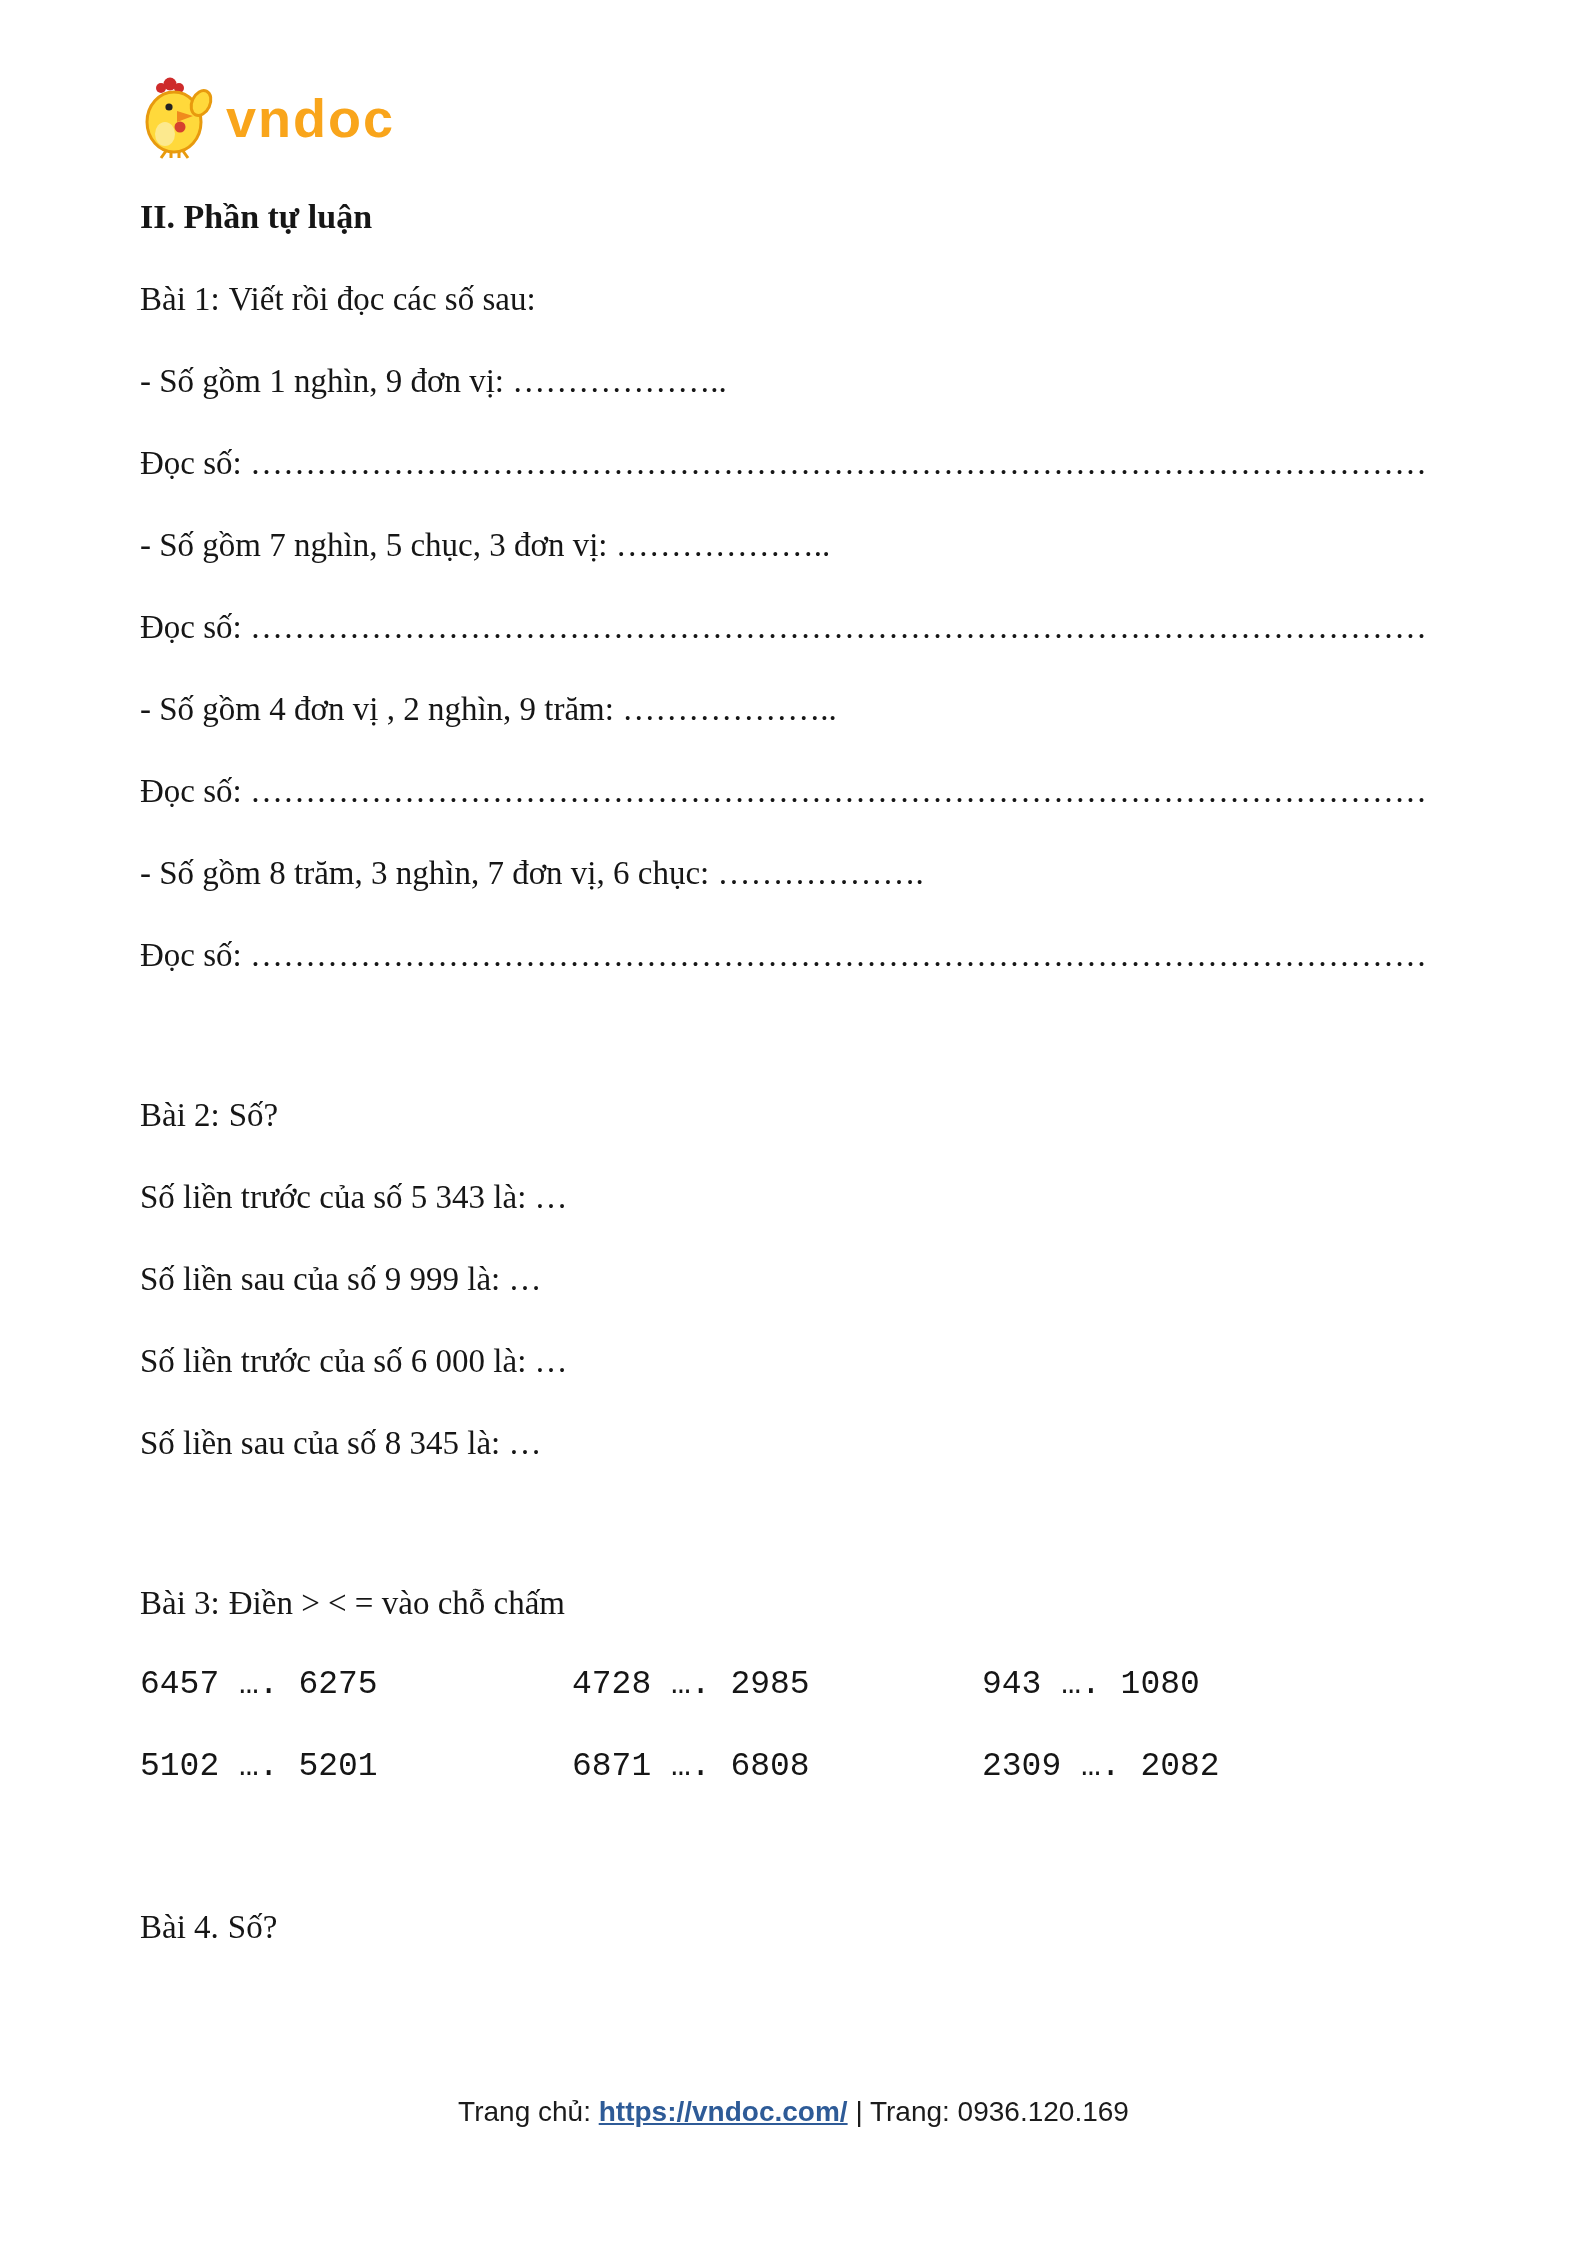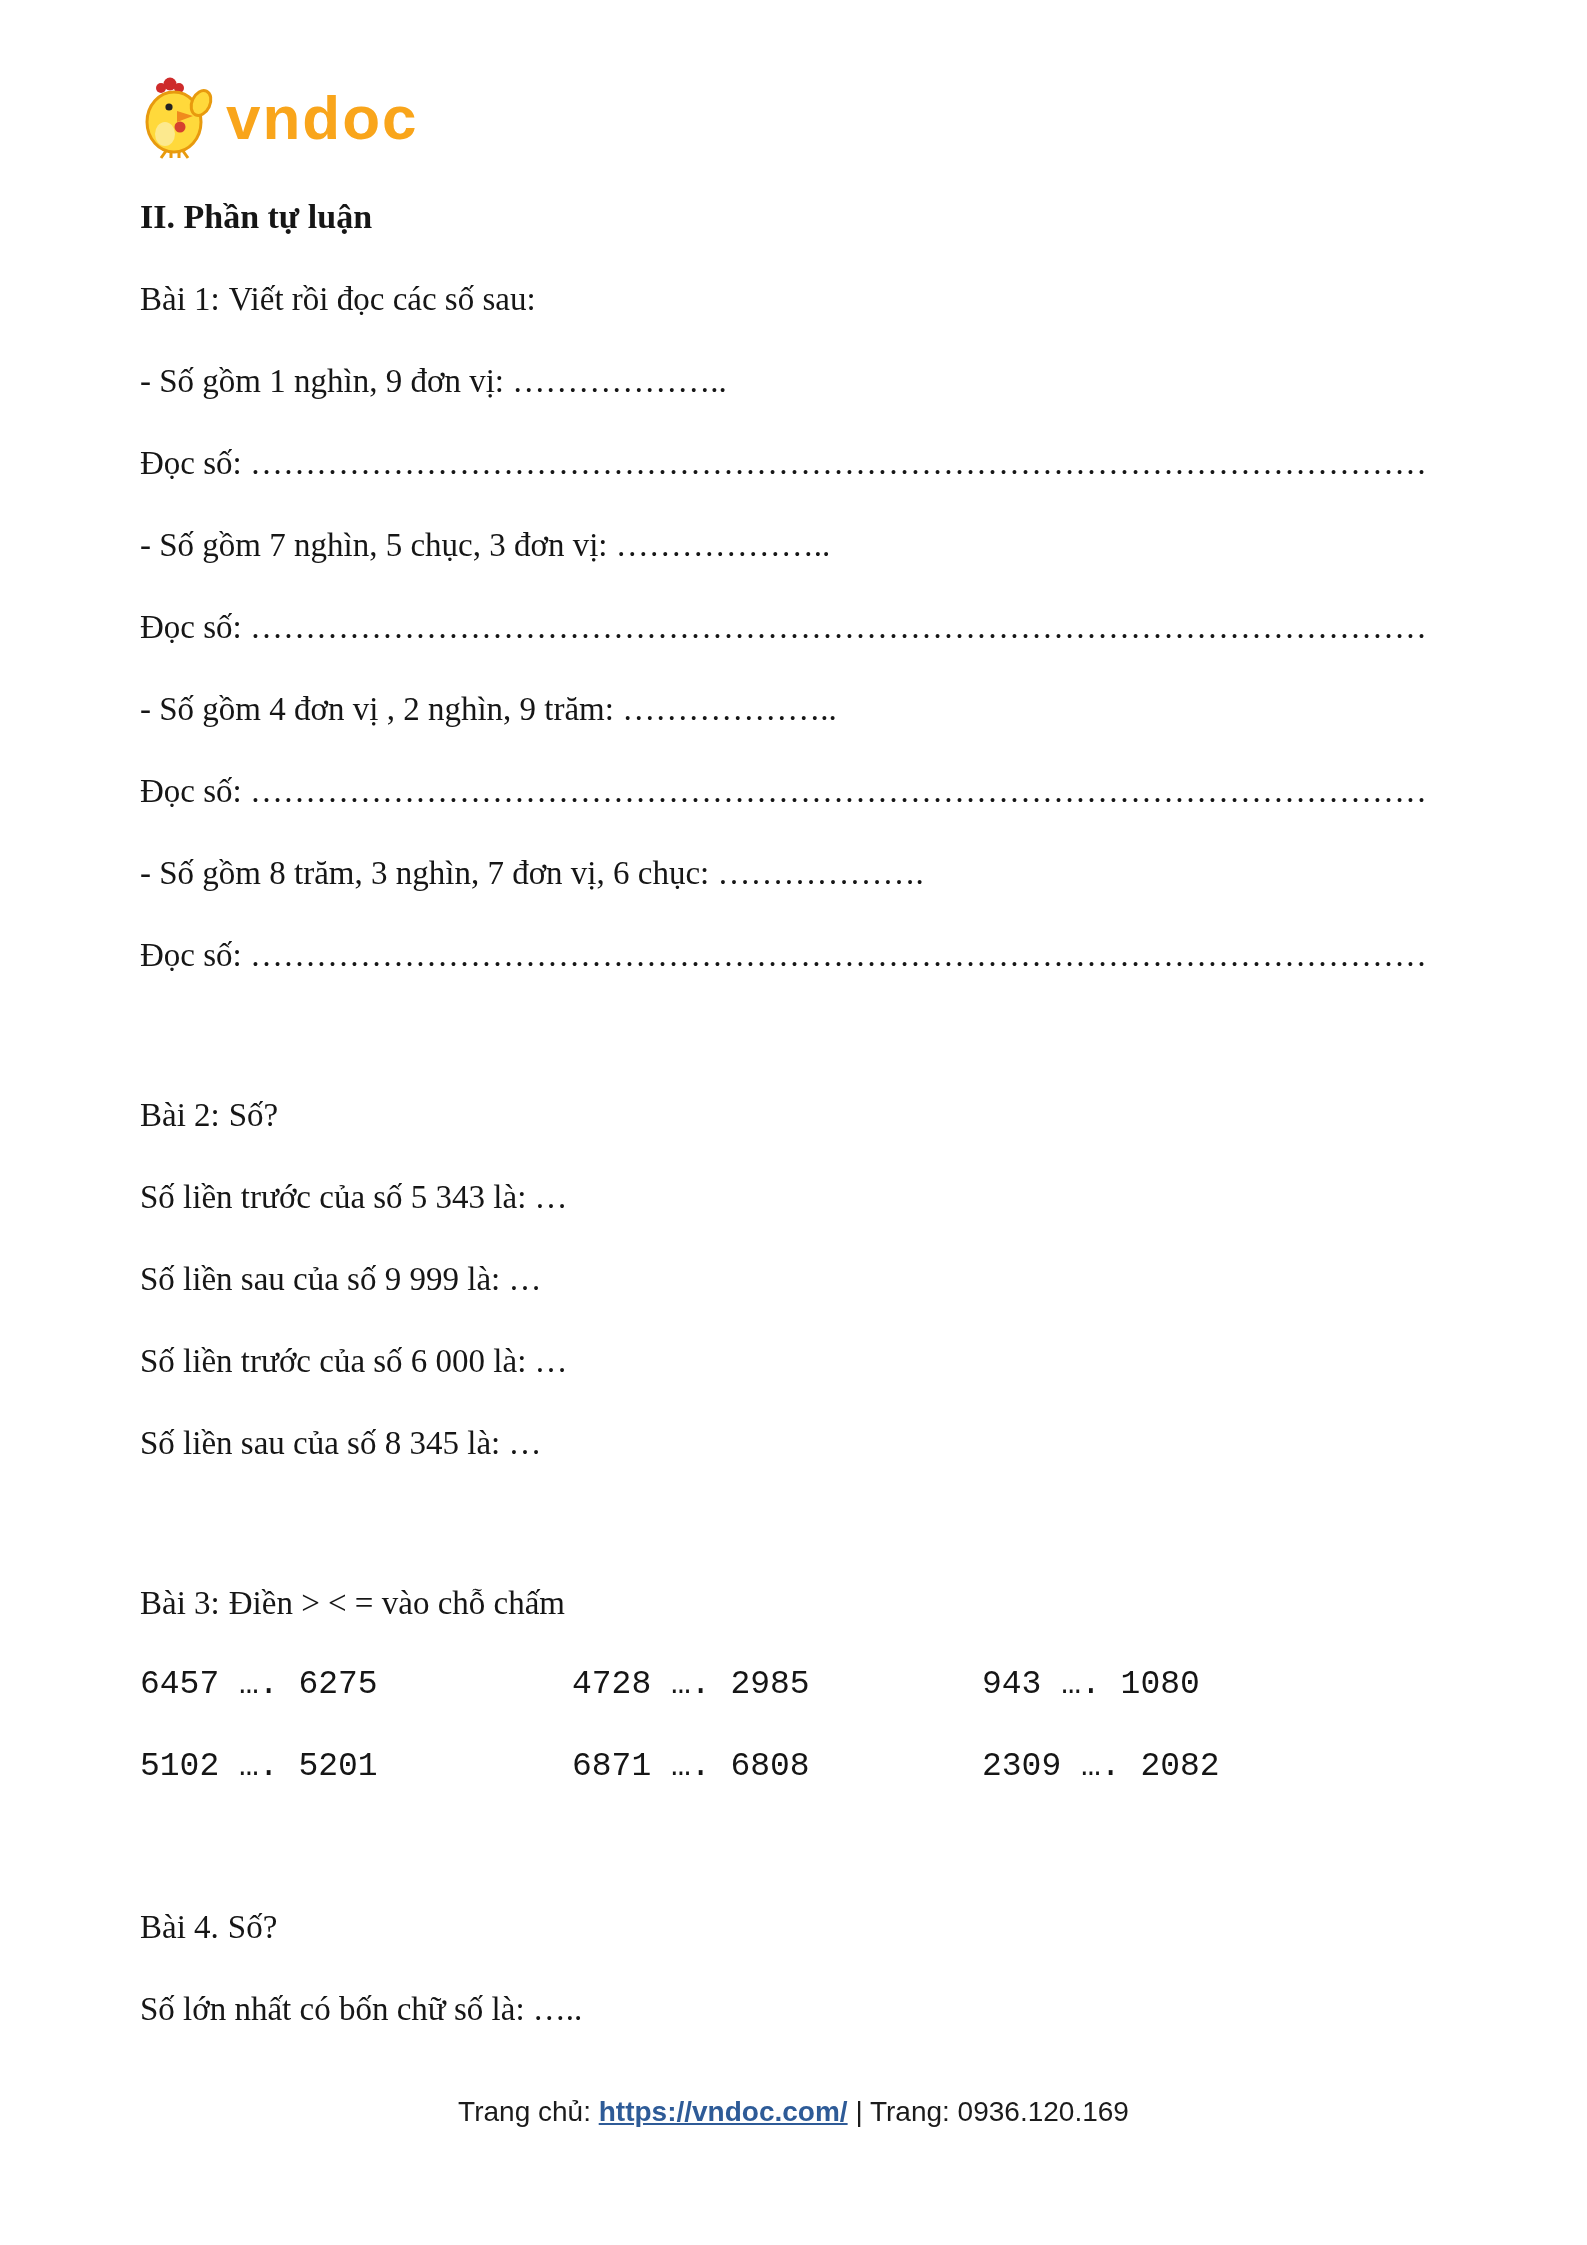--- a/index.html
+++ b/index.html
@@ -13,21 +13,21 @@
     overflow:hidden;
     box-sizing:border-box;
     padding:70px 160px 0 140px;
   }
   
   .logo{display:flex;align-items:center;height:92px;}
   .logo svg{display:block;}
   .brand{
     font-family:"Liberation Sans", sans-serif;
     font-weight:800;
-    font-size:62px;
+    font-size:54px;
     letter-spacing:2px;
     color:#F9A51B;
     margin-left:10px;
     line-height:1;
     transform:translateY(2px);
   }
   
   .line{
     margin:0;
     font-size:33px;
@@ -129,20 +129,19 @@
     </p>
     <p class="cmp-row">
       <span class="cmp-cell cmp-c1">5102 …. 5201</span>
       <span class="cmp-cell cmp-c2">6871 …. 6808</span>
       <span class="cmp-cell cmp-c3">2309 …. 2082</span>
     </p>
   </section>
 
   <section>
     <p class="line ex-heading"><span class="ex-label">Bài 4.</span><span>Số?</span></p>
-    <p class="line">Số lớn nhất có bốn chữ số là: …..</p>
   </section>
 
   <footer class="footer">
     <span>Trang chủ: </span><a>https://vndoc.com/</a><span> | Trang: 0936.120.169</span>
   </footer>
 
 </div>
 
 </body></html>

